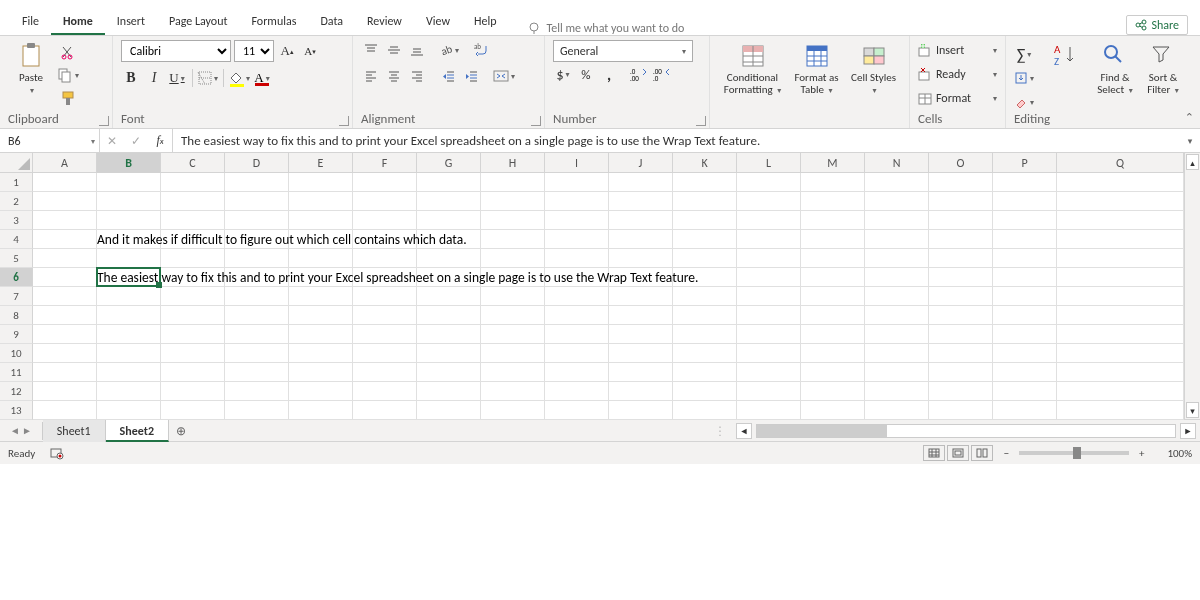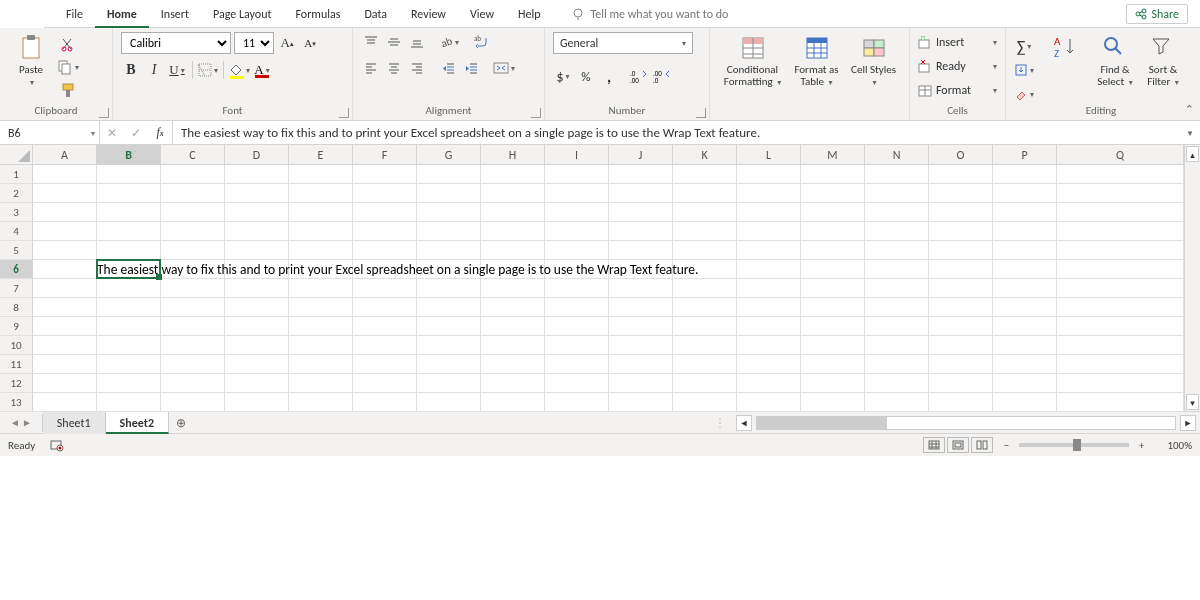--- a/index.html
+++ b/index.html
@@ -1,29 +1,29 @@
 <!DOCTYPE html>
 <html><head>
 <meta charset="utf-8">
 <style>
 * { box-sizing: border-box; margin: 0; padding: 0; font-family: "Segoe UI", Calibri, Arial, sans-serif; }
 body { width: 1200px; height: 600px; overflow: hidden; background: #fff; font-size: 12px; color: #333; user-select: none; }
 
 
-.tabs { height: 28px; display: flex; align-items: center; border-bottom: 1px solid #d4d4d4; padding-left: 10px; margin-left: 44px; }
+.tabs { height: 36px; display: flex; align-items: flex-end; border-bottom: 1px solid #d4d4d4; padding-left: 10px; }
 .tabs .tab { padding: 0 12px; height: 28px; line-height: 28px; cursor: pointer; }
 .tabs .tab.active { font-weight: 600; border-bottom: 2px solid #217346; }
 .tabs .tellme { display:flex; align-items:center; color:#777; margin-left:18px; gap:6px; }
 .tabs .share { margin-left:auto; margin-right:12px; border:1px solid #ccc; padding:2px 8px; border-radius:2px; display:flex; align-items:center; gap:4px; color:#217346; font-weight:500;}
 
 
 .ribbon { height: 93px; display:flex; border-bottom:1px solid #d4d4d4; background:#f3f2f1; position:relative; }
 .group { border-right:1px solid #e1e1e1; padding:4px 8px 0 8px; display:flex; flex-direction:column; position:relative; }
 .group .controls { flex:1; display:flex; align-items:flex-start; gap:4px;}
-.group .label { text-align:center; font-size:11px; color:#666; height:16px; line-height:14px;}
+.group .label { font-size:13px; color:#666; height:16px; line-height:14px;}
 .group .dialog-launch { position:absolute; right:3px; bottom:2px; width:10px; height:10px; border:1px solid #999; border-top:none; border-left:none;}
 .bigbtn { display:flex; flex-direction:column; align-items:center; justify-content:flex-start; width:46px; height:70px; padding-top:2px; cursor:pointer;}
 .bigbtn svg { width:28px; height:28px;}
 .bigbtn .txt { font-size:11px; text-align:center; line-height:12px; margin-top:2px;}
 .col { display:flex; flex-direction:column; gap:3px;}
 .row { display:flex; align-items:center; gap:3px;}
 .sq { width:20px; height:20px; display:flex; align-items:center; justify-content:center; cursor:pointer; border-radius:2px;}
 .dd-arrow { font-size:8px; color:#666; margin-left:2px;}
 select.fontname {width:110px; height:22px; font-size:12px; border:1px solid #ababab; background:#fff; padding-left:4px;}
 select.fontsize {width:40px; height:22px; font-size:12px; border:1px solid #ababab; background:#fff; padding-left:4px;}
@@ -292,21 +292,21 @@
             </div>
         </div>
       </div>
     </div>
     <div class="label">Alignment</div>
     <div class="dialog-launch"></div>
   </div>
 
   <div class="group" style="width:165px">
     <div class="controls">
-      <div class="col" style="gap:12px">
+      <div class="col" style="gap:2px">
         <div class="numfmt">
             <span>General</span>
             <span class="dd-arrow">▾</span>
           </div>
         <div class="row">
           <div class="sq" style="font-size:14px">$<span class="dd-arrow">▾</span></div>
           <div class="sq" style="font-size:13px">%</div>
           <div class="sq" style="font-size:16px;font-weight:bold">,</div>
           <div style="width:4px"></div>
           <div class="sq">
@@ -570,20 +570,21 @@
         <div class="cell" style="width:64px"></div>
         <div class="cell" style="width:64px"></div>
         <div class="cell" style="width:64px"></div>
         <div class="cell" style="width:64px"></div>
         <div class="cell" style="width:64px"></div>
         <div class="cell" style="width:64px"></div>
         <div class="cell" style="width:64px"></div>
         <div class="cell" style="width:64px"></div>
         <div class="cell" style="width:64px"></div>
         <div class="cell" style="flex:1"></div>
+        <div class="celltext">And it makes if difficult to figure out which cell contains which data.</div>
       </div>
     <div class="crow">
         <div class="cell" style="width:64px"></div>
         <div class="cell" style="width:64px"></div>
         <div class="cell" style="width:64px"></div>
         <div class="cell" style="width:64px"></div>
         <div class="cell" style="width:64px"></div>
         <div class="cell" style="width:64px"></div>
         <div class="cell" style="width:64px"></div>
         <div class="cell" style="width:64px"></div>

